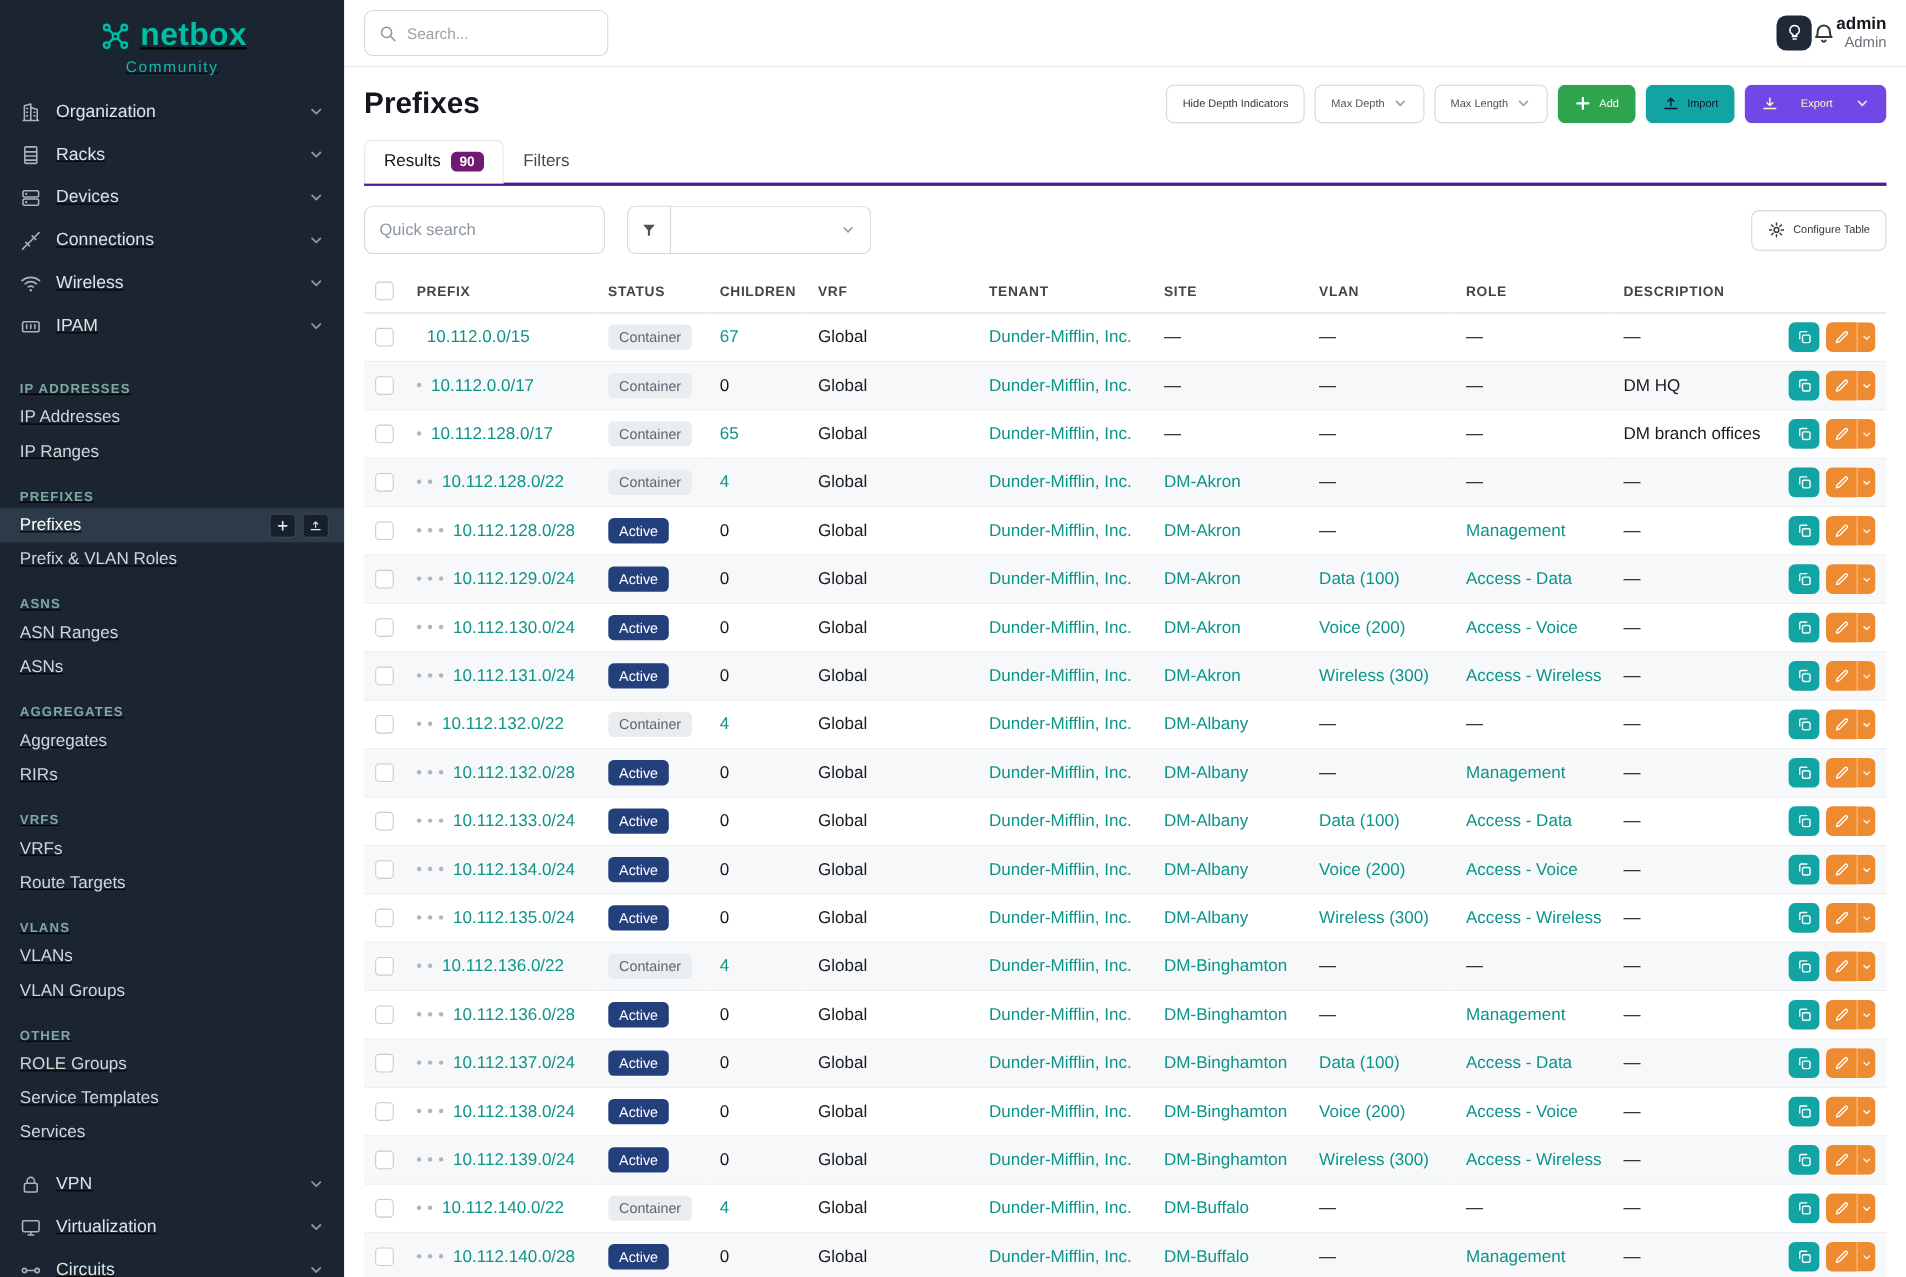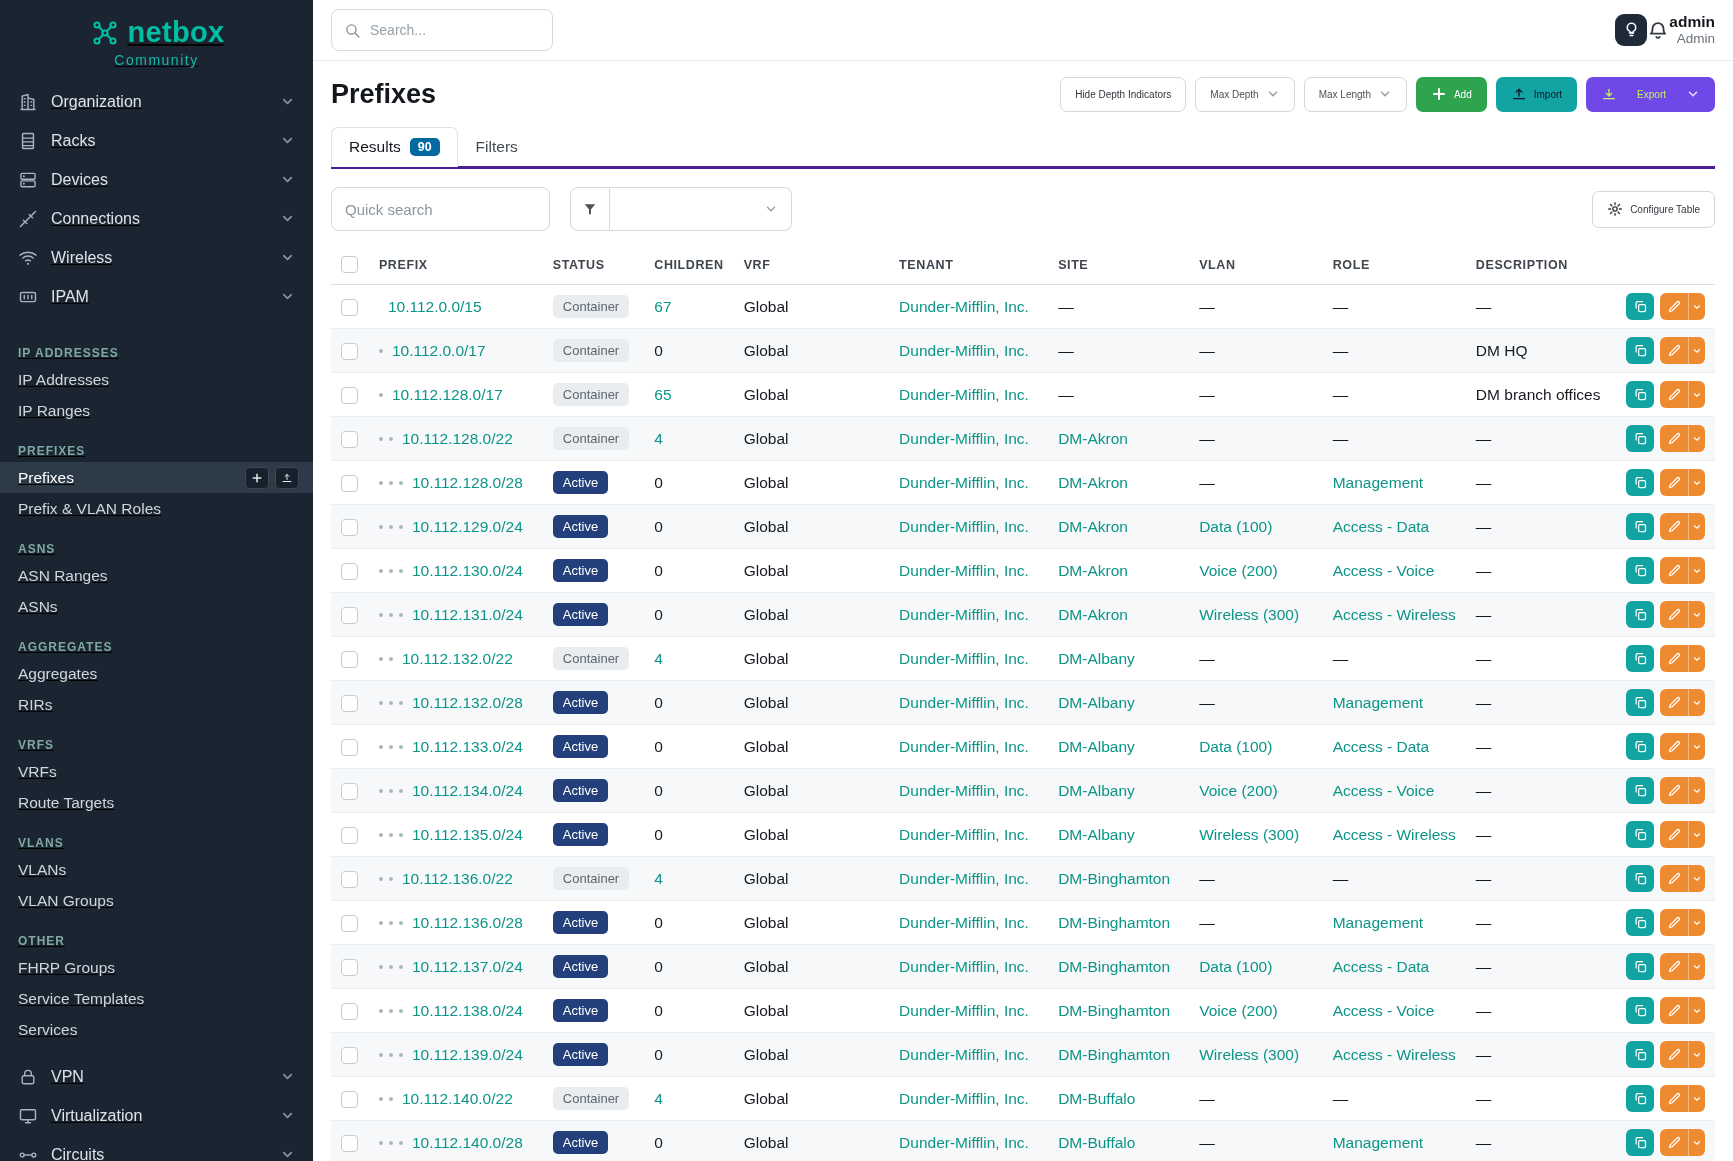--- a/index.html
+++ b/index.html
@@ -62,30 +62,30 @@
   .btn { height:35px; display:inline-flex; align-items:center; gap:7px; padding:0 14px;
     border-radius:7px; font-size:10px; font-family:inherit; cursor:pointer;
     border:1px solid transparent; background:#fff; white-space:nowrap; }
   .btn-outline { border-color:#d3d8dd; color:#32383e; }
   .btn-select { color:#4a525a; }
   .btn-select .chev-sm { color:#9aa2ab; }
   .chev-sm { width:14px; height:14px; flex:none; }
   .chev-sm.light { color:#e4dcfb; }
   .btn-green  { background:var(--add-green,#2ea44f); color:#fff; }
   .btn-teal   { background:var(--import-teal,#12a3a3); color:#0f172a; }
-  .btn-purple { background:var(--export-purple,#7048e8); color:#bef264;gap:20px; }
+  .btn-purple { background:var(--export-purple,#7048e8); color:#fef9c3;gap:20px; }
   .bicon { width:16px; height:16px; flex:none; }
   .bicon.dark { color:#32383e; }
 
   .tabs { display:flex; margin-top:14px; border-bottom:3px solid #4c1d95; align-items:flex-end; }
   .tab { display:flex; align-items:center; gap:9px; height:40px; padding:0 17px;
     font-size:15.5px; color:#444c54; border:1px solid transparent; cursor:pointer;
     border-top-left-radius:7px; border-top-right-radius:7px; margin-bottom:-1px; }
   .tab.active { background:#fff; border-color:#dde2e7; border-bottom-color:#fff; color:#14181d; }
-  .tab-count { background:#0369a1; color:#fff; font-size:12.5px; font-weight:600;
+  .tab-count { background:#701a75; color:#fff; font-size:12.5px; font-weight:600;
     padding:3px 8px; border-radius:5px; line-height:1; }
 
   .table-controls { display:flex; align-items:center; margin-top:18px; height:44px; }
   .quick-search { width:219px; height:44px; border:1px solid #d5dae0; border-radius:8px;
     padding:0 13px; font-size:15px; font-family:inherit; color:#2f353b; }
   .quick-search::placeholder { color:#8d959e; }
   .filter-group { display:flex; margin-left:20px; }
   .filter-btn { width:40px; height:44px; border:1px solid #d5dae0; border-radius:8px 0 0 8px;
     background:#fff; color:#4a525a; display:flex; align-items:center; justify-content:center;
     cursor:pointer; }
@@ -312,21 +312,21 @@
           <div class="section-item" data-name="sidebar-item-vlans">
             <span class="section-item-label" data-name="sidebar-item-label">VLANs</span>
           </div>
           <div class="section-item" data-name="sidebar-item-vlan-groups">
             <span class="section-item-label" data-name="sidebar-item-label">VLAN Groups</span>
           </div>
         </div>
         <div class="nav-section" data-name="sidebar-section-other">
           <div class="section-header" data-name="sidebar-section-header">OTHER</div>
           <div class="section-item" data-name="sidebar-item-fhrp-groups">
-            <span class="section-item-label" data-name="sidebar-item-label">FHRP Groups</span>
+            <span class="section-item-label" data-name="sidebar-item-label">ROLE Groups</span>
           </div>
           <div class="section-item" data-name="sidebar-item-service-templates">
             <span class="section-item-label" data-name="sidebar-item-label">Service Templates</span>
           </div>
           <div class="section-item" data-name="sidebar-item-services">
             <span class="section-item-label" data-name="sidebar-item-label">Services</span>
           </div>
         </div>
       </div>
     <nav class="side-nav bottom" data-name="sidebar-bottom-nav">

